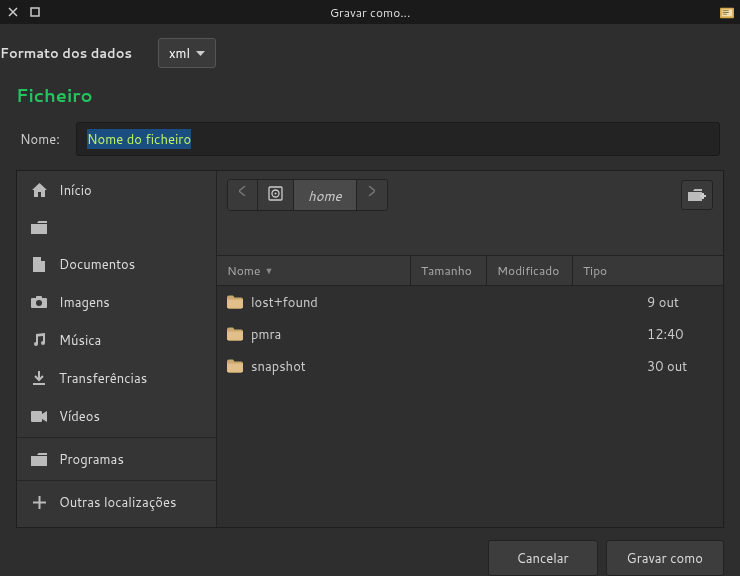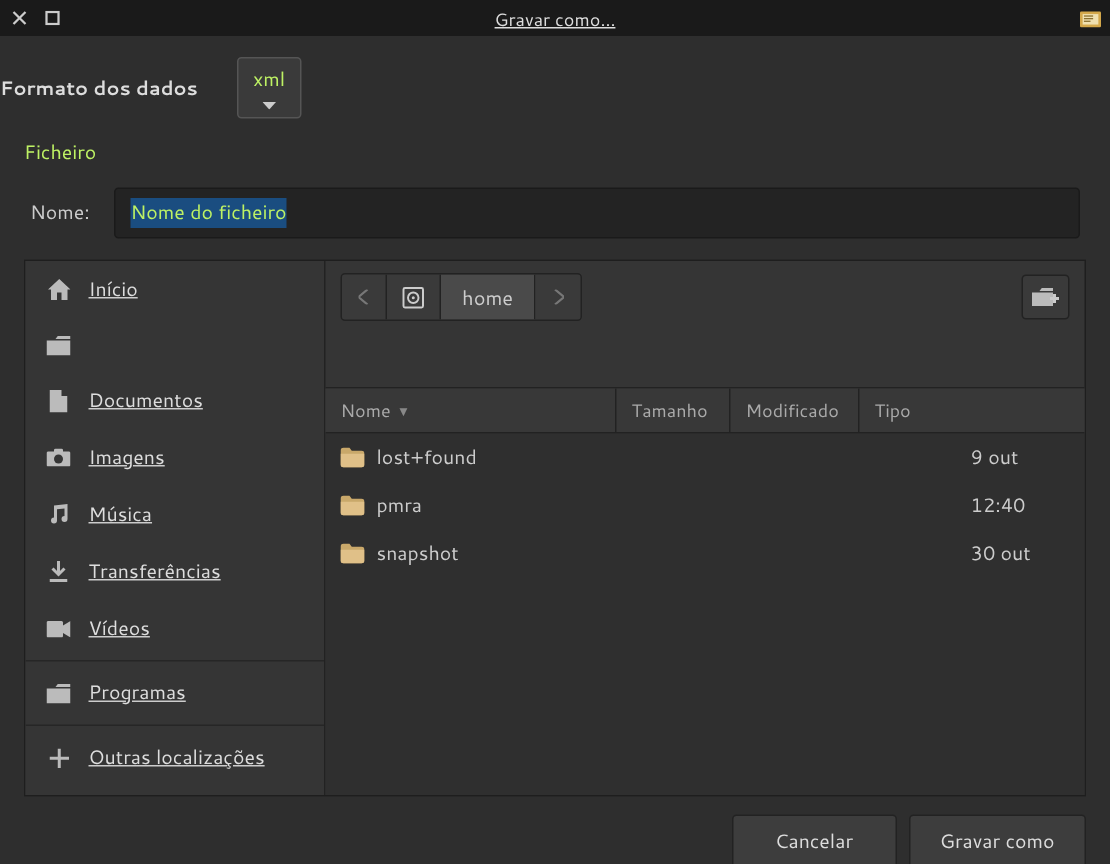--- a/index.html
+++ b/index.html
@@ -1,46 +1,46 @@
 <!DOCTYPE html>
 <html><head>
 <meta charset="utf-8">
 <style>
 * { box-sizing: border-box; margin: 0; padding: 0; font-family: "Segoe UI", "Cantarell", sans-serif; }
 body { background: #2e2e2e; color: #ccc; width: 740px; height: 576px; overflow: hidden; font-size: 13px; }
 
 .titlebar { height: 24px; background: #1a1a1a; display: flex; align-items: center; padding: 0 6px; position: relative; }
 .titlebar-left { display: flex; gap: 8px; align-items: center; }
-.titlebar-title { position: absolute; left: 50%; transform: translateX(-50%); font-size: 12px; color: #ddd; text-decoration: underline; }
+.titlebar-title { position: absolute; left: 50%; transform: translateX(-50%); font-size: 12px; color: #ddd; }
 .titlebar-right { margin-left: auto; }
 .tb-icon { width: 14px; height: 14px; display: flex; align-items: center; justify-content: center; cursor: pointer; }
 
 .format-row { display: flex; align-items: center; gap: 26px; padding: 14px 0 10px; }
 .format-label { font-weight: 600; color: #ddd; font-size: 13px; }
-.format-select { background: #3a3a3a; border: 1px solid #555; border-radius: 3px; padding: 5px 10px; display: flex; align-items: center; gap: 6px; cursor: pointer; color: #bef264; flex-direction: column; }
-
-.section-label { padding: 4px 16px 6px; font-weight: 400; color: #bef264; font-size: 13px; }
+.format-select { background: #3a3a3a; border: 1px solid #555; border-radius: 3px; padding: 5px 10px; display: flex; align-items: center; gap: 6px; cursor: pointer; color: #ffffff; }
+
+.section-label { padding: 4px 16px 6px; font-weight: 700; color: #22c55e; font-size: 18px; }
 
 .name-row { display: flex; align-items: center; gap: 12px; padding: 8px 20px 14px; }
 .name-label { color: #ccc; min-width: 44px; }
 .name-input { flex: 1; background: #232323; border: 1px solid #1a1a1a; border-radius: 3px; padding: 7px 10px; color: #fff; font-size: 13px; outline: none; }
 .name-input::selection { background: #1a4d80; }
 .selected-text { background: #1a4d80; color: #bef264; padding: 1px 0; }
 
 .browser { display: flex; margin: 0 16px; border: 1px solid #1e1e1e; background: #353535; height: 358px; }
 
-.sidebar { width: 200px; background: #353535; border-right: 1px solid #222; overflow-y: auto; display: flex; flex-direction: column; text-decoration: underline; }
+.sidebar { width: 200px; background: #353535; border-right: 1px solid #222; overflow-y: auto; display: flex; flex-direction: column; }
 .sidebar-item { display: flex; align-items: center; gap: 12px; padding: 10px 14px; cursor: pointer; color: #ddd; }
 .sidebar-sep { height: 1px; background: #262626; margin: 2px 0; }
 .sidebar-icon { width: 16px; height: 16px; display: flex; align-items: center; justify-content: center; flex-shrink: 0; }
 
 .main { flex: 1; display: flex; flex-direction: column; }
 .pathbar { display: flex; align-items: center; padding: 8px 10px; gap: 4px; }
 .path-nav { display: flex; border: 1px solid #222; border-radius: 3px; overflow: hidden; }
-.path-btn { background: #3a3a3a; border: none; border-right: 1px solid #222; padding: 6px 10px; color: #ccc; cursor: pointer; display: flex; align-items: center; justify-content: center; min-width: 30px; height: 30px; }
+.path-btn { background: #3a3a3a; border: none; border-right: 1px solid #222; padding: 6px 10px; color: #ccc; cursor: pointer; display: flex; align-items: flex-start; justify-content: center; min-width: 30px; height: 30px; font-style: italic; }
 .path-btn:last-child { border-right: none; }
 .path-btn.current { background: #4a4a4a; padding: 6px 14px; font-weight: 500; }
 .path-btn.disabled { color: #666; cursor: default; }
 .path-spacer { flex: 1; }
 .newfolder-btn { background: #3a3a3a; border: 1px solid #222; border-radius: 3px; width: 32px; height: 30px; display: flex; align-items: center; justify-content: center; cursor: pointer; }
 
 .file-table { flex: 1; display: flex; flex-direction: column; background: #2f2f2f; border-top: 1px solid #222; margin-top: 36px; }
 .table-header { display: flex; background: #383838; border-bottom: 1px solid #222; }
 .th { padding: 6px 10px; color: #aaa; font-size: 12px; border-right: 1px solid #222; display: flex; align-items: center; gap: 4px; }
 .th:last-child { border-right: none; }

